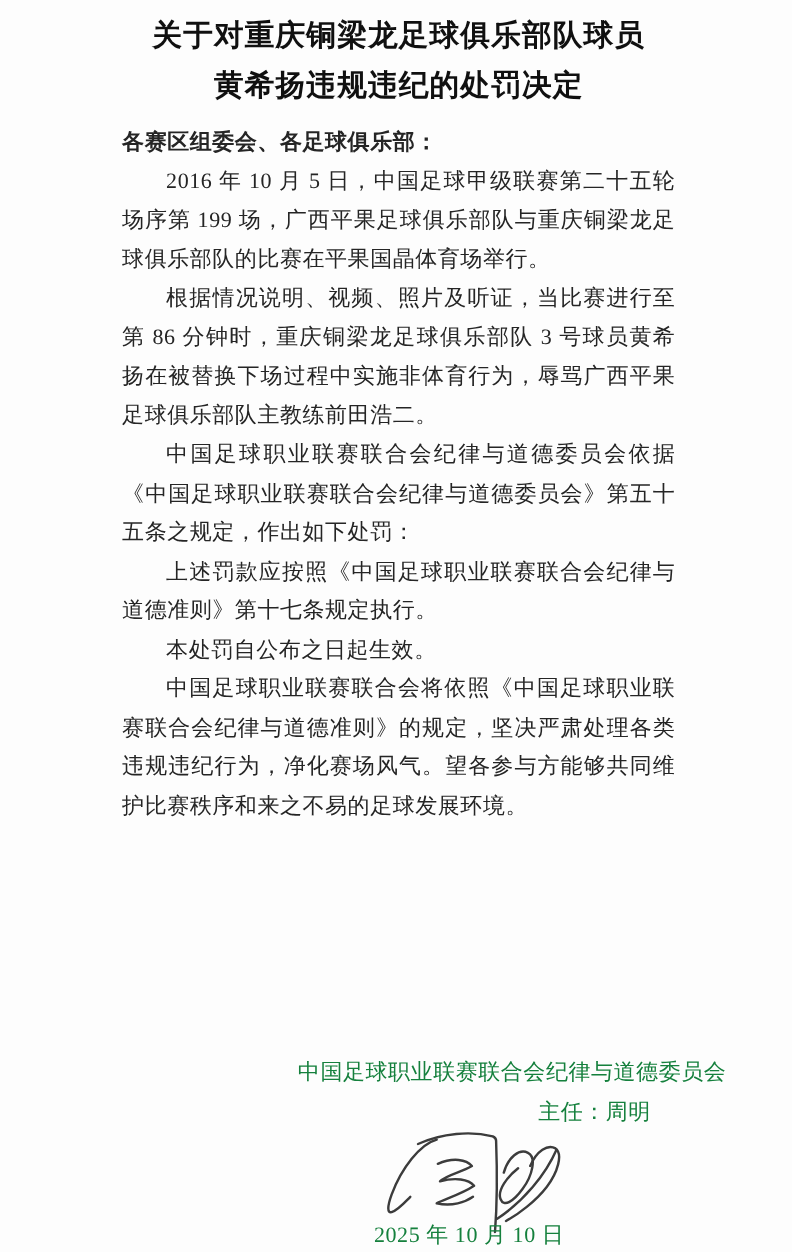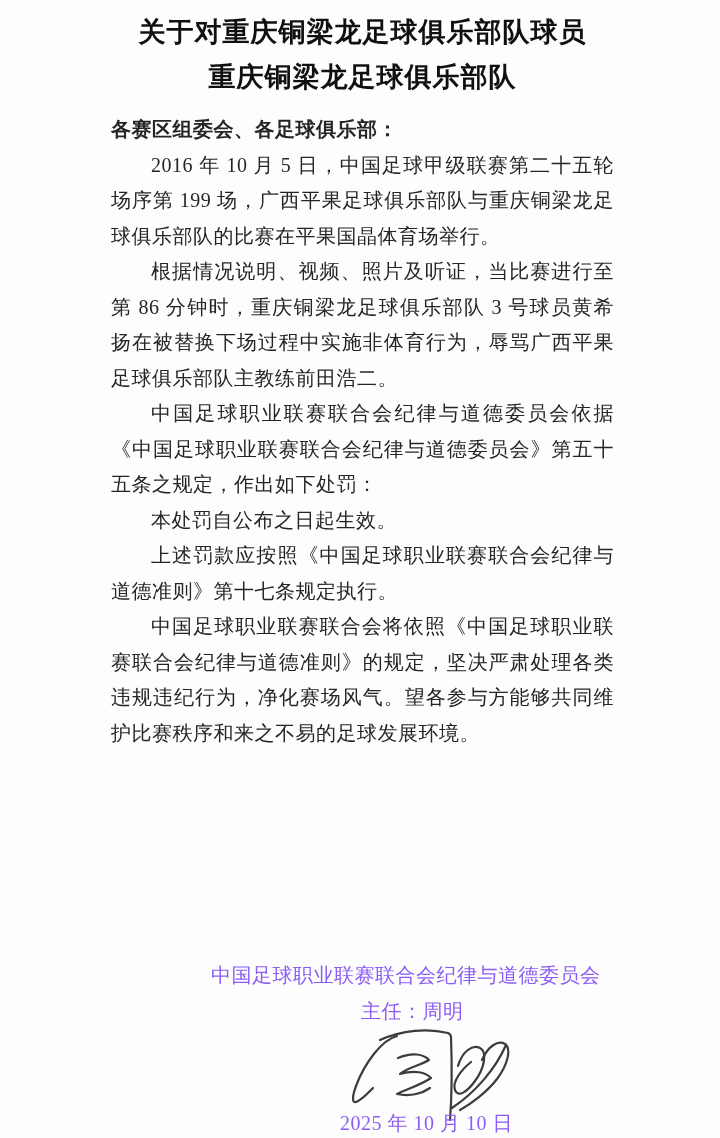--- a/index.html
+++ b/index.html
@@ -48,22 +48,23 @@
     text-indent: 0;
     font-weight: bold;
   }
   .sig-block {
     position: absolute;
     left: 0;
     top: 958px;
     width: 720px;
     font-size: 20px;
     line-height: 35.5px;
-    color: #8b5cf6;
+    color: #15803d;
     letter-spacing: 0.5px;
+    text-align: center;
   }
   .sig-committee {
     margin-left: 211px;
     white-space: nowrap;
   }
   .sig-signer {
     margin-left: 361px;
     white-space: nowrap;
   }
   .sig-scrawl {
@@ -81,30 +82,30 @@
     white-space: nowrap;
   }
 </style>
 </head>
 <body>
 
 <div class="page">
 
   <div class="doc-title">
     <div>关于对重庆铜梁龙足球俱乐部队球员</div>
-    <div>重庆铜梁龙足球俱乐部队</div>
+    <div>黄希扬违规违纪的处罚决定</div>
   </div>
 
   <div class="doc-body">
     <p class="salutation">各赛区组委会、各足球俱乐部：</p>
     <p>2016 年 10 月 5 日，中国足球甲级联赛第二十五轮场序第 199 场，广西平果足球俱乐部队与重庆铜梁龙足球俱乐部队的比赛在平果国晶体育场举行。</p>
     <p>根据情况说明、视频、照片及听证，当比赛进行至第 86 分钟时，重庆铜梁龙足球俱乐部队 3 号球员黄希扬在被替换下场过程中实施非体育行为，辱骂广西平果足球俱乐部队主教练前田浩二。</p>
     <p>中国足球职业联赛联合会纪律与道德委员会依据《中国足球职业联赛联合会纪律与道德委员会》第五十五条之规定，作出如下处罚：</p>
+    <p>上述罚款应按照《中国足球职业联赛联合会纪律与道德准则》第十七条规定执行。</p>
     <p>本处罚自公布之日起生效。</p>
-    <p>上述罚款应按照《中国足球职业联赛联合会纪律与道德准则》第十七条规定执行。</p>
     <p>中国足球职业联赛联合会将依照《中国足球职业联赛联合会纪律与道德准则》的规定，坚决严肃处理各类违规违纪行为，净化赛场风气。望各参与方能够共同维护比赛秩序和来之不易的足球发展环境。</p>
   </div>
 
   <div class="sig-block">
     <div class="sig-committee">中国足球职业联赛联合会纪律与道德委员会</div>
     <div class="sig-signer">主任：周明</div>
 
     <svg class="sig-scrawl" viewBox="0 0 190 100" fill="none" stroke="#3c3c3c" stroke-width="2.2" stroke-linecap="round" stroke-linejoin="round">
 
       <path d="M 57 12 C 42 16, 25 38, 16 62 C 12 73, 12 79, 16 78 C 22 76, 28 69, 33 64"></path>

